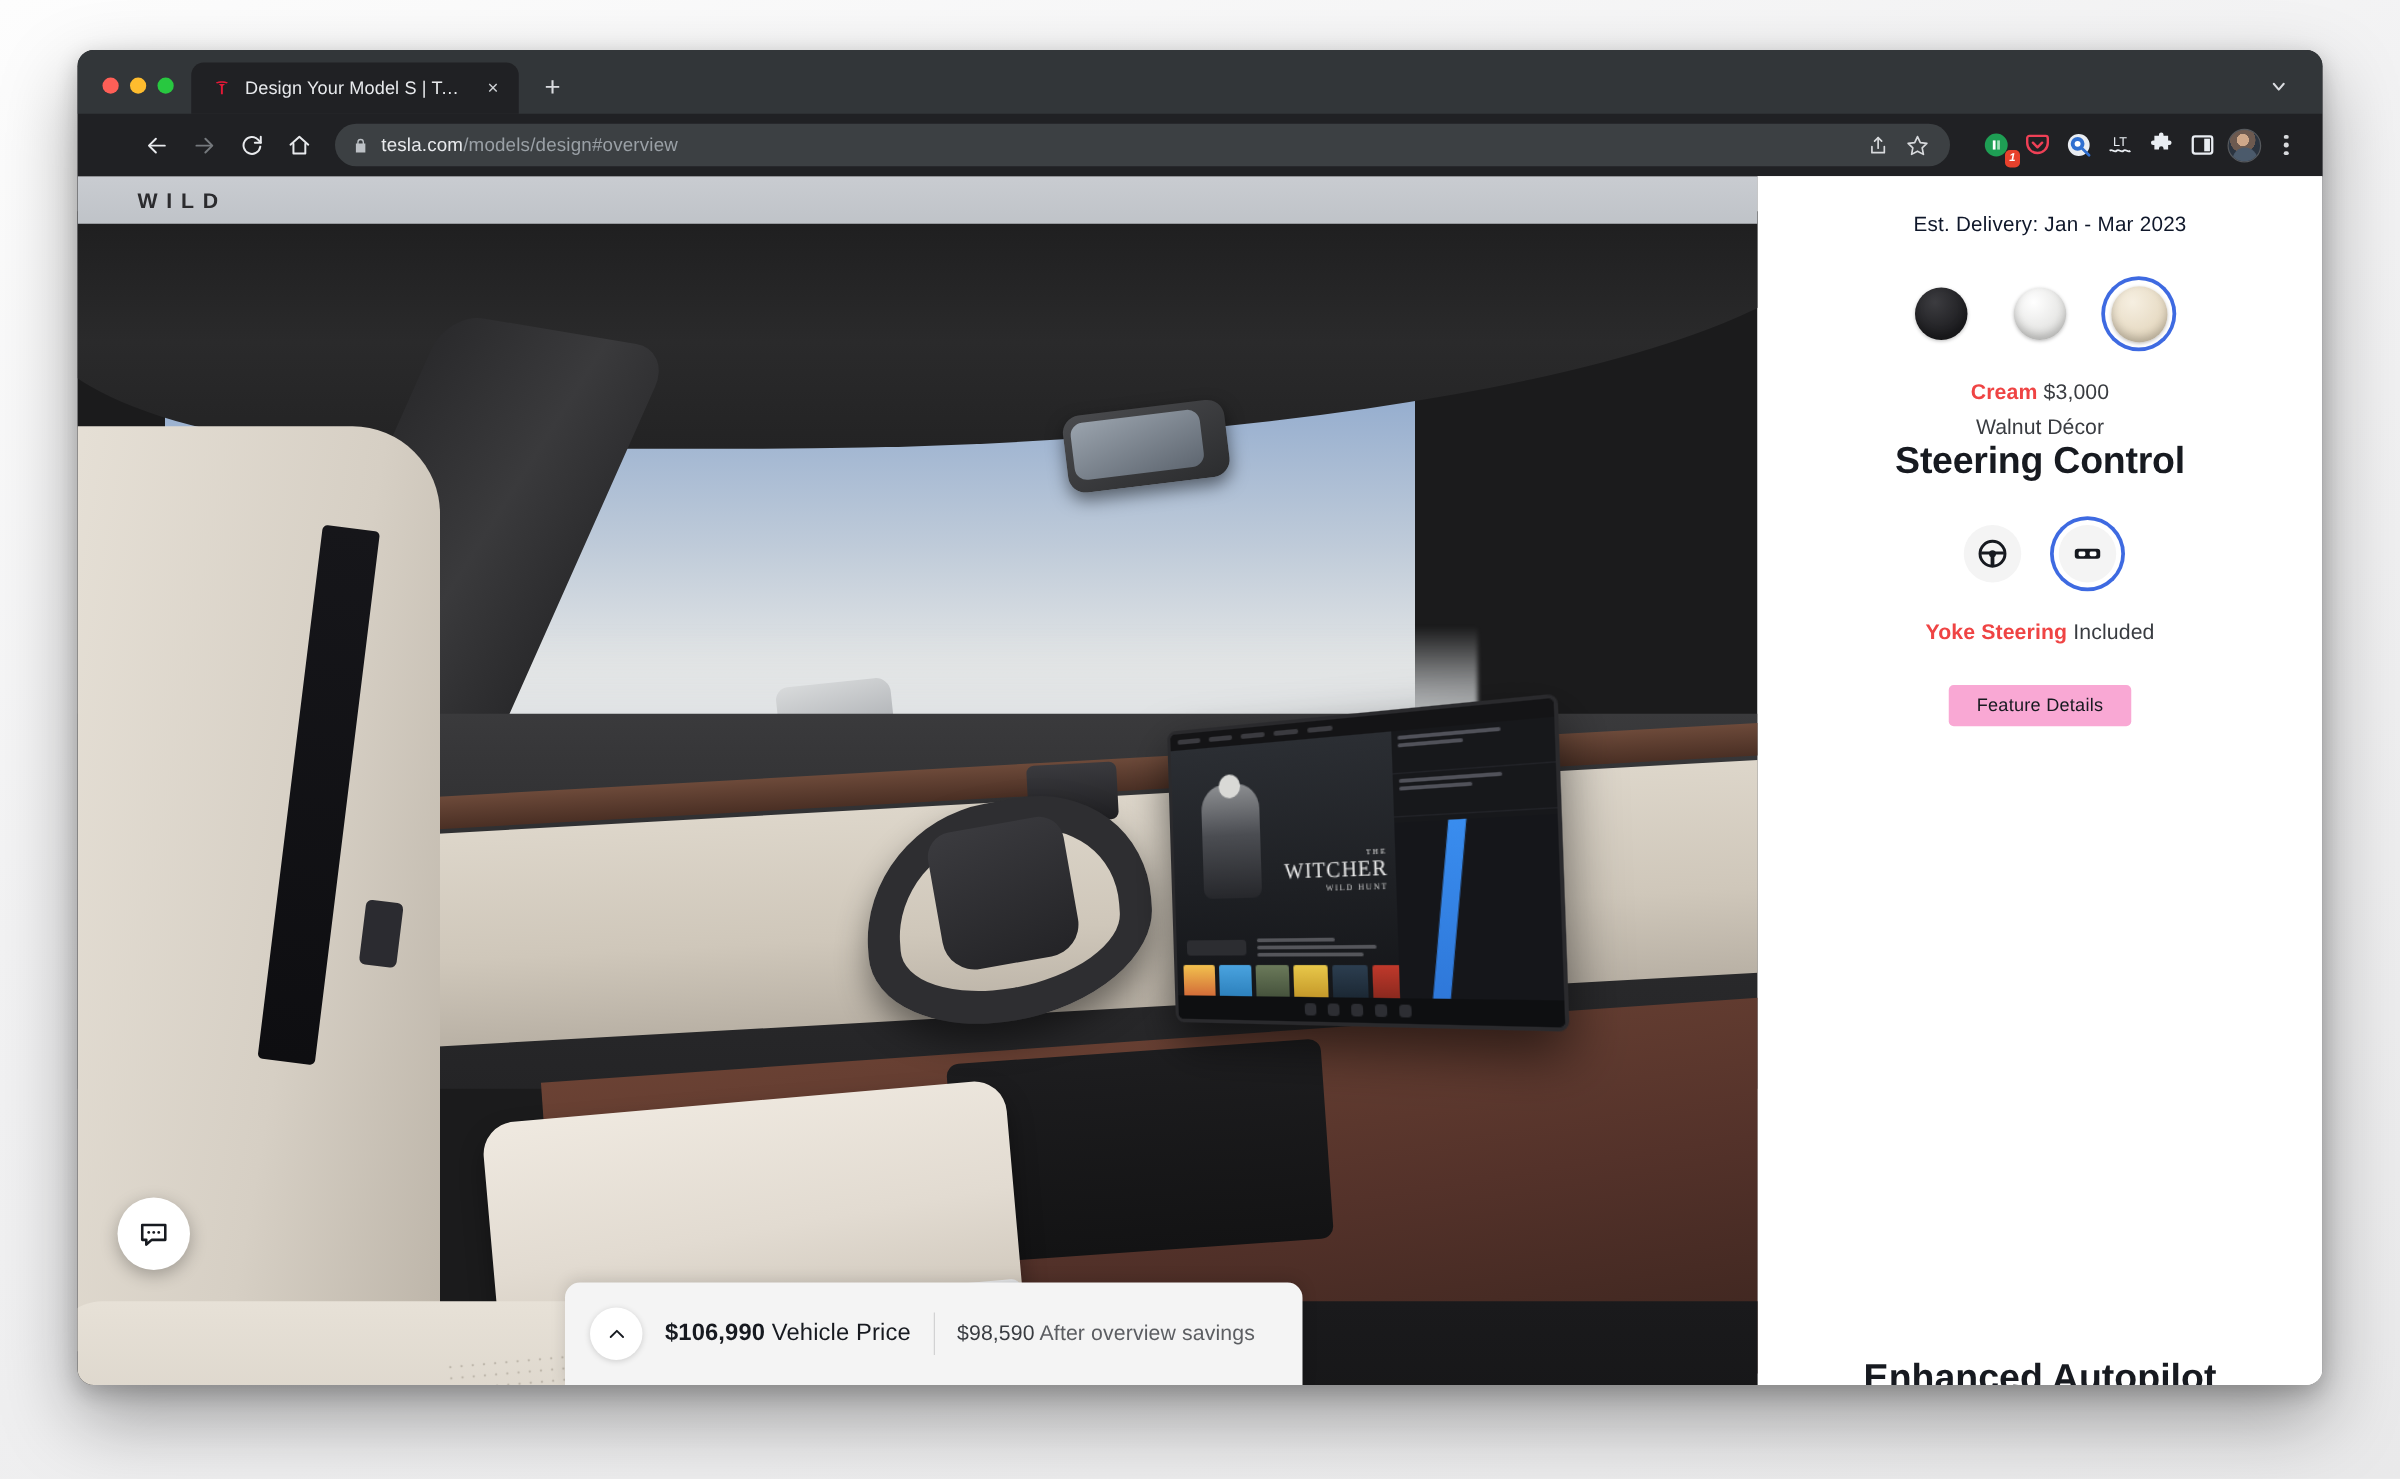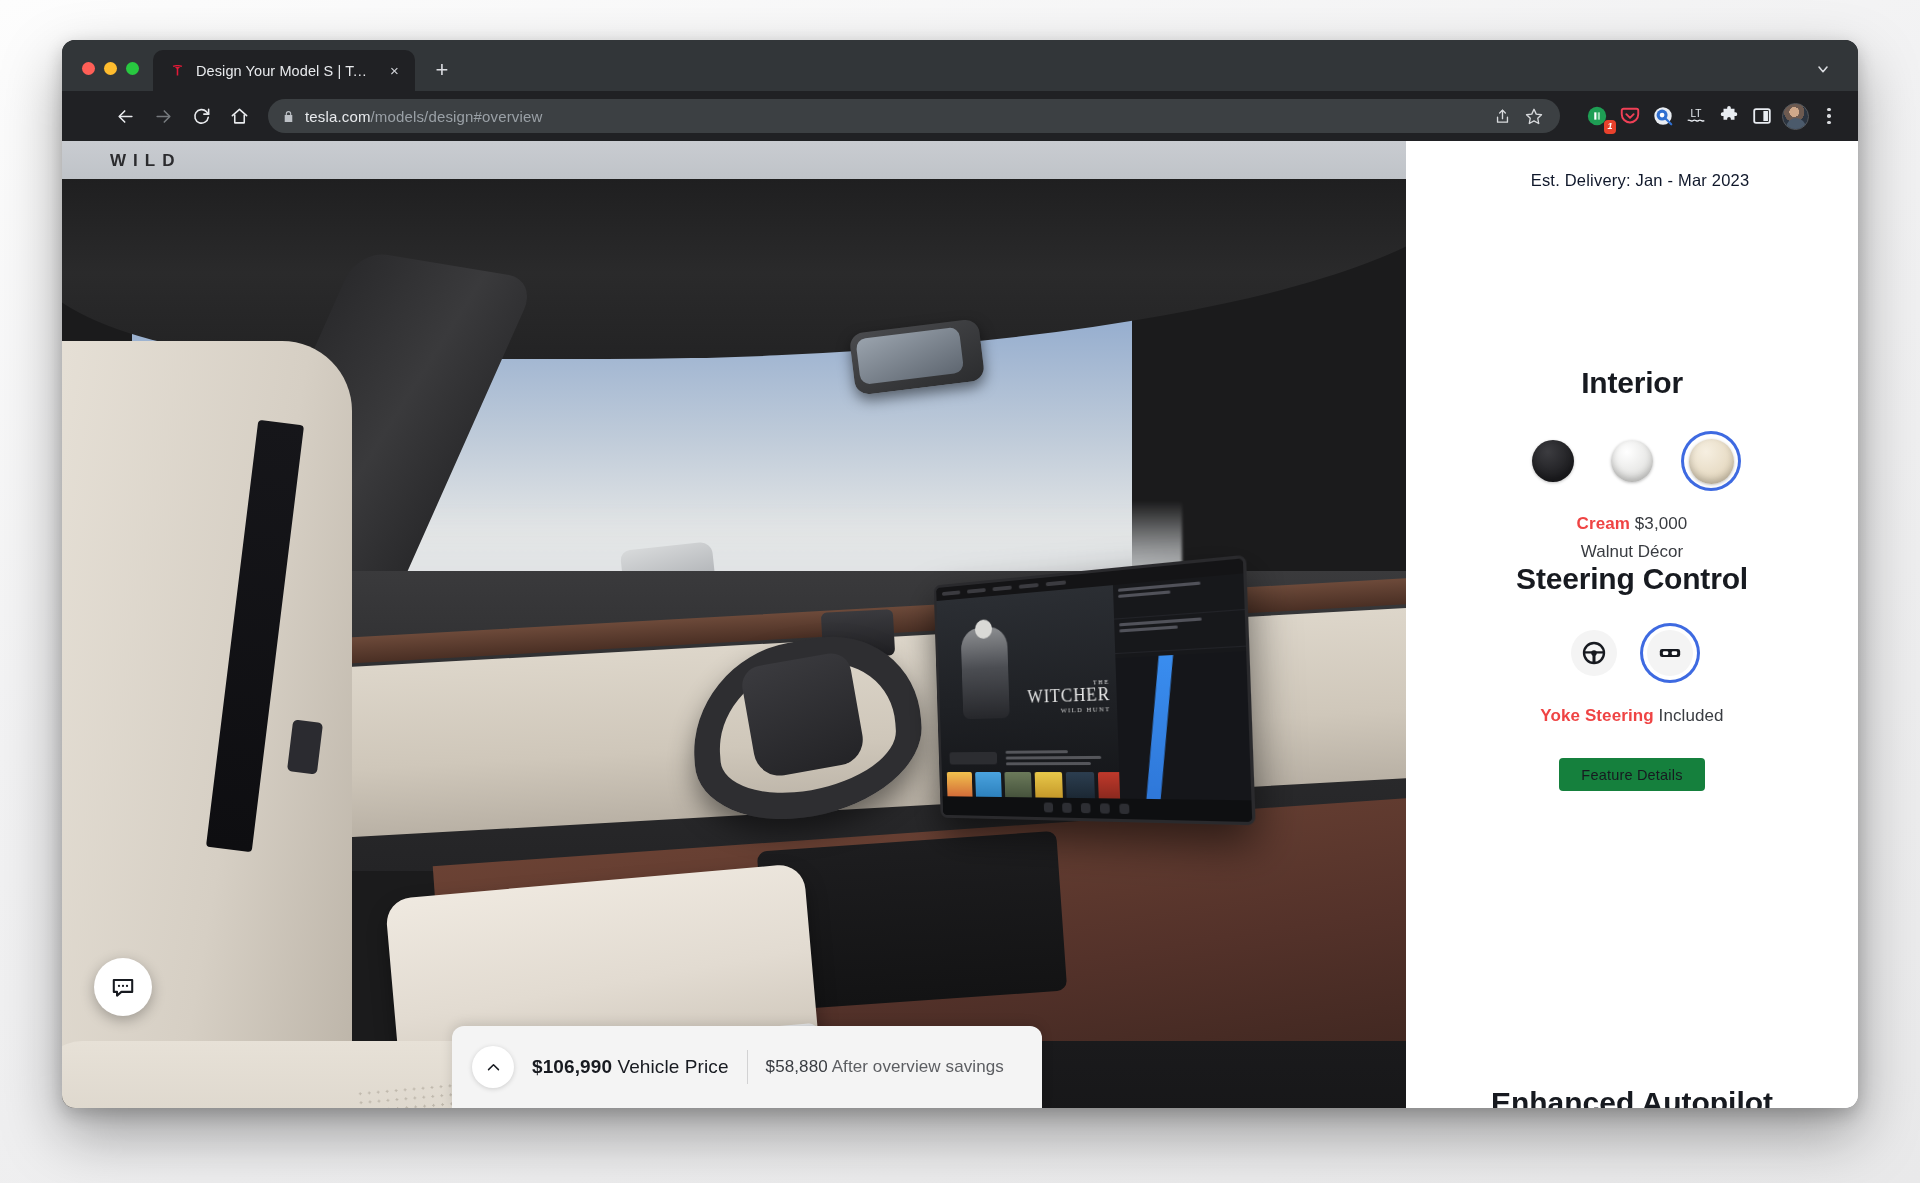--- a/index.html
+++ b/index.html
@@ -401,21 +401,21 @@
     display: flex; align-items: center; justify-content: center;
   }
   .steer-outer {
     width: 54px; height: 54px; border-radius: 50%;
     display: flex; align-items: center; justify-content: center;
   }
   .steer-outer.selected { box-shadow: 0 0 0 3px #3e6ae1; }
   .feature-btn {
     margin: 32px auto 0; display: inline-flex; align-items: center; justify-content: center;
     height: 33px; padding: 0 22px;
-    background: #15803d; border-radius: 4px;
+    background: #f9a8d4; border-radius: 4px;
     font-size: 14.5px; color: #171a20; letter-spacing: .2px;
   }
   .autopilot-h {
     position: absolute; left: 0; right: 0; bottom: -12px;
     font-size: 30px; font-weight: 600; color: #171a20;
   }
 </style>
 </head>
 <body>
 
@@ -649,31 +649,30 @@
             <svg width="17" height="17" viewBox="0 0 24 24" fill="none" stroke="#171a20" stroke-width="2.1" stroke-linecap="round" stroke-linejoin="round">
                 <polyline points="5 15 12 8 19 15"></polyline>
               </svg>
           </div>
           <div class="price-main">
             <b>$106,990</b>
             <span>Vehicle Price</span>
           </div>
           <div class="price-div"></div>
           <div class="price-sec">
-            <b>$58,880</b>
+            <b>$98,590</b>
             <span>After overview savings</span>
           </div>
         </div>
       </div>
 
       <div class="panel">
 
         <div class="est-delivery">Est. Delivery: Jan - Mar 2023</div>
 
-        <div class="panel-h2 interior-h">Interior</div>
 
         <div class="swatch-row">
           <div class="swatch-wrap">
             <span class="swatch" style="background:radial-gradient(circle at 38% 28%, #3c3c40, #1c1c1f 70%)"></span>
           </div>
           <div class="swatch-wrap">
             <span class="swatch" style="background:radial-gradient(circle at 38% 28%, #ffffff, #e2e2e0 70%)"></span>
           </div>
           <div class="swatch-wrap selected">
             <span class="swatch big" style="background:radial-gradient(circle at 38% 28%, #f6efe1, #e3d6bd 75%)"></span>

